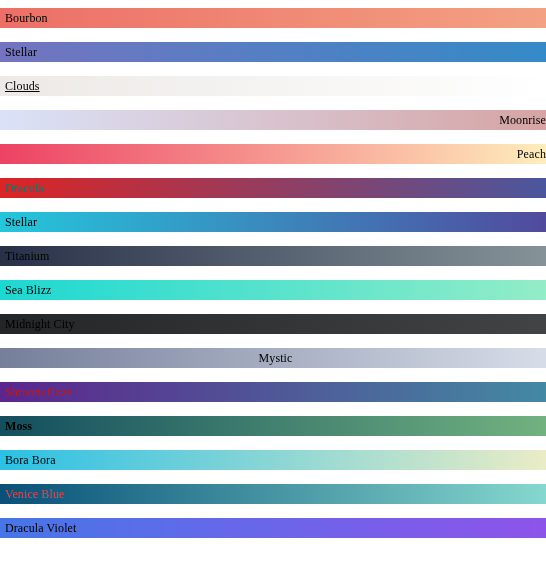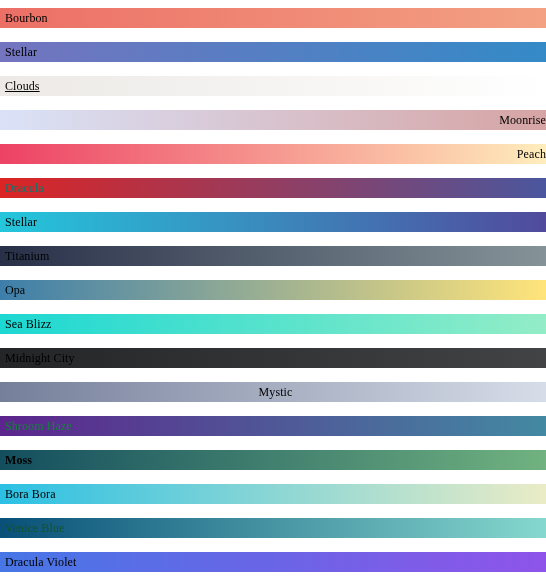--- a/index.html
+++ b/index.html
@@ -75,48 +75,44 @@
     </div>
     <div class="swatch-row">
       <div class="swatch-bar" style="background: linear-gradient(to right, rgb(36, 198, 220), rgb(81, 74, 157));"></div>
       <span class="swatch-label" style="color: rgb(0, 0, 0);">Stellar</span>
     </div>
     <div class="swatch-row">
       <div class="swatch-bar" style="background: linear-gradient(to right, rgb(40, 48, 72), rgb(133, 147, 152));"></div>
       <span class="swatch-label" style="color: #000000;">Titanium</span>
     </div>
     <div class="swatch-row">
-      <div class="swatch-bar" style="background: linear-gradient(to right, rgb(61, 126, 170), rgb(255, 228, 122));"></div>
-      <span class="swatch-label" style="color: rgb(0, 0, 0);">Opa</span>
-    </div>
-    <div class="swatch-row">
       <div class="swatch-bar" style="background: linear-gradient(to right, rgb(28, 216, 210), rgb(147, 237, 199));"></div>
       <span class="swatch-label" style="color: rgb(0, 0, 0);">Sea Blizz</span>
     </div>
     <div class="swatch-row">
       <div class="swatch-bar" style="background: linear-gradient(to right, rgb(35, 37, 38), rgb(65, 67, 69));"></div>
       <span class="swatch-label" style="color: rgb(0, 0, 0);">Midnight City</span>
     </div>
     <div class="swatch-row">
       <div class="swatch-bar" style="background: linear-gradient(to right, rgb(117, 127, 154), rgb(215, 221, 232));"></div>
       <span class="swatch-label" style="color: rgb(0, 0, 0); text-align: center;">Mystic</span>
     </div>
     <div class="swatch-row">
       <div class="swatch-bar" style="background: linear-gradient(to right, rgb(92, 37, 141), rgb(67, 137, 162));"></div>
-      <span class="swatch-label" style="color: #15803d; border-radius: 10px;">Shroom Haze</span>
+      <span class="swatch-label" style="color: #b91c1c; border-radius: 10px;">Shroom Haze</span>
     </div>
     <div class="swatch-row">
       <div class="swatch-bar" style="background: linear-gradient(to right, rgb(19, 78, 94), rgb(113, 178, 128));"></div>
       <span class="swatch-label" style="color: rgb(0, 0, 0); font-weight: bold;">Moss</span>
     </div>
     <div class="swatch-row">
       <div class="swatch-bar" style="background: linear-gradient(to right, rgb(43, 192, 228), rgb(234, 236, 198));"></div>
       <span class="swatch-label" style="color: rgb(0, 0, 0);">Bora Bora</span>
     </div>
     <div class="swatch-row">
       <div class="swatch-bar" style="background: linear-gradient(to right, rgb(8, 80, 120), rgb(133, 216, 206));"></div>
-      <span class="swatch-label" style="color: #14532d;">Venice Blue</span>
+      <span class="swatch-label" style="color: #ef4444;">Venice Blue</span>
     </div>
     <div class="swatch-row">
       <div class="swatch-bar" style="background: linear-gradient(to right, rgb(71, 118, 230), rgb(142, 84, 233));"></div>
       <span class="swatch-label" style="color: rgb(0, 0, 0);">Dracula Violet</span>
     </div>
   </div>
 
 </body></html>

